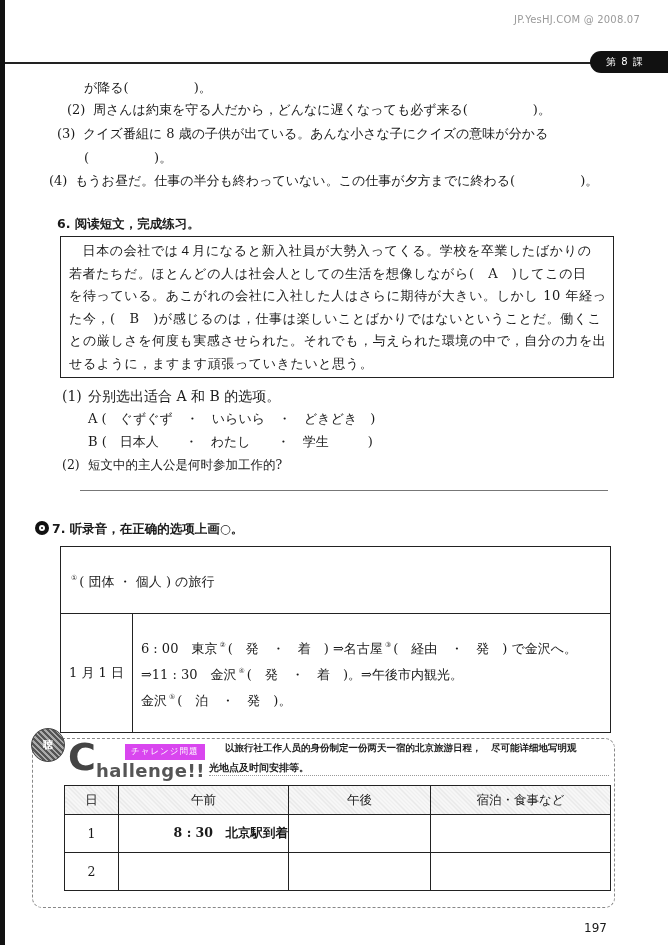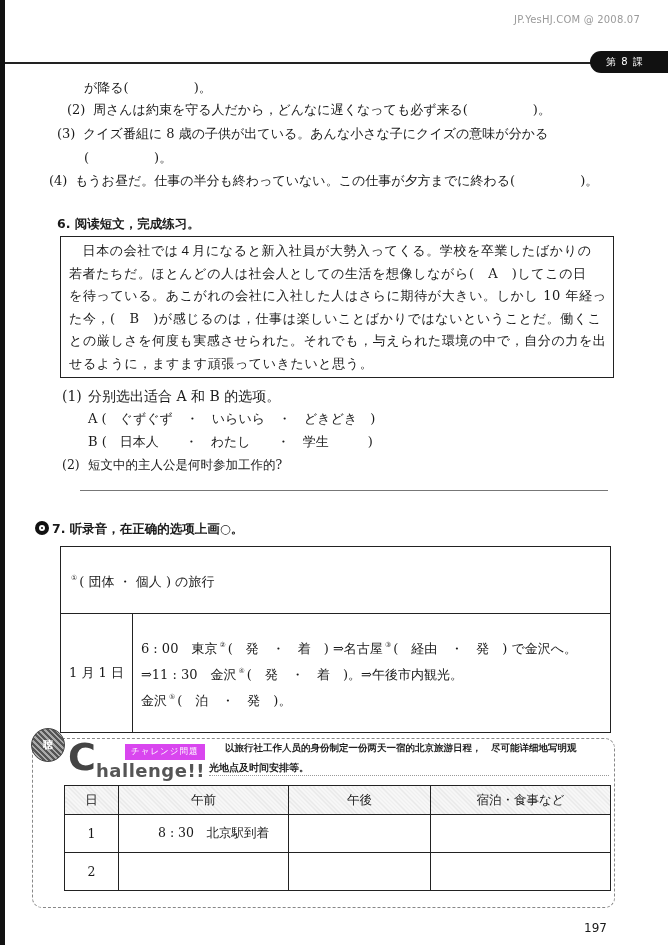--- a/index.html
+++ b/index.html
@@ -38,21 +38,21 @@
   .ch-rest { position: absolute; left: 96px; top: 760px; font-family: "DejaVu Sans", sans-serif; font-weight: bold; font-size: 18px; color: #555; letter-spacing: 0.5px; }
   .ch-label { position: absolute; left: 125px; top: 744px; background: #d946ef; color: #fff; font-family: "DejaVu Sans", sans-serif; font-size: 8.5px; padding: 2px 6px; letter-spacing: 1px; }
   .ch-text1 { position: absolute; left: 209px; top: 742px; font-family: "DejaVu Sans", sans-serif; font-size: 9.5px; font-weight: bold; white-space: nowrap; color: #222; margin-left: 16px; }
   .ch-text2 { position: absolute; left: 209px; top: 761px; font-family: "DejaVu Sans", sans-serif; font-size: 10px; font-weight: bold; white-space: nowrap; color: #222; }
   .ch-dots { position: absolute; left: 209px; top: 775px; width: 400px; height: 1px; border-top: 1px dotted #999; }
 
   table.plan { position: absolute; left: 64px; top: 785px; width: 547px; border-collapse: collapse; font-size: 12.5px; }
   table.plan th, table.plan td { border: 1.5px solid #222; text-align: center; font-weight: normal; }
   table.plan th { height: 29px; background: repeating-linear-gradient(45deg, #e6e6e6 0 1px, #f8f8f8 1px 3px); }
   table.plan td { height: 38px; }
-  table.plan td.left { text-align: center; padding-left: 20px; }
+  table.plan td.left { text-align: right; padding-left: 20px; font-weight: bold; }
   table.plan .c-day { width: 54px; }
   table.plan .c-am { width: 170px; }
   table.plan .c-pm { width: 142px; }
 
   .page-number { position: absolute; left: 584px; top: 921px; font-family: "DejaVu Sans", sans-serif; font-size: 12px; }
 </style>
 </head>
 <body>
 
 <div class="binding"></div>

